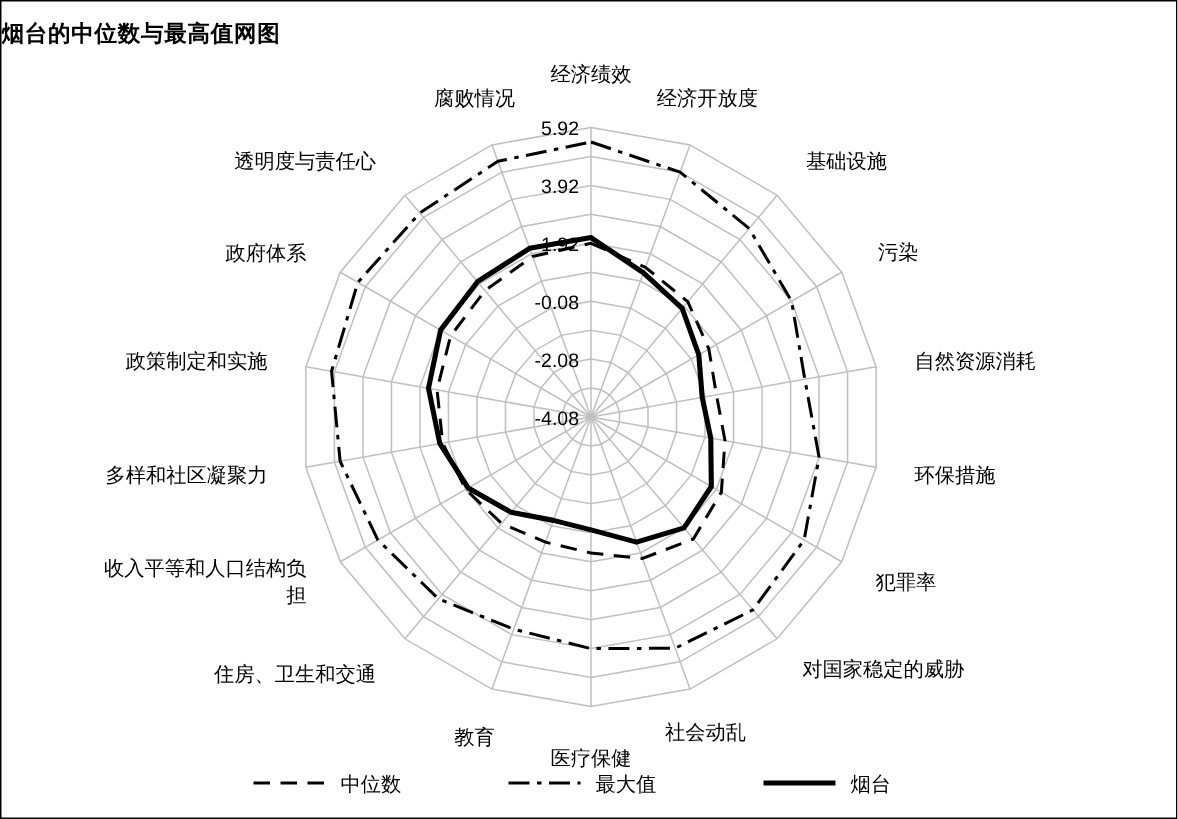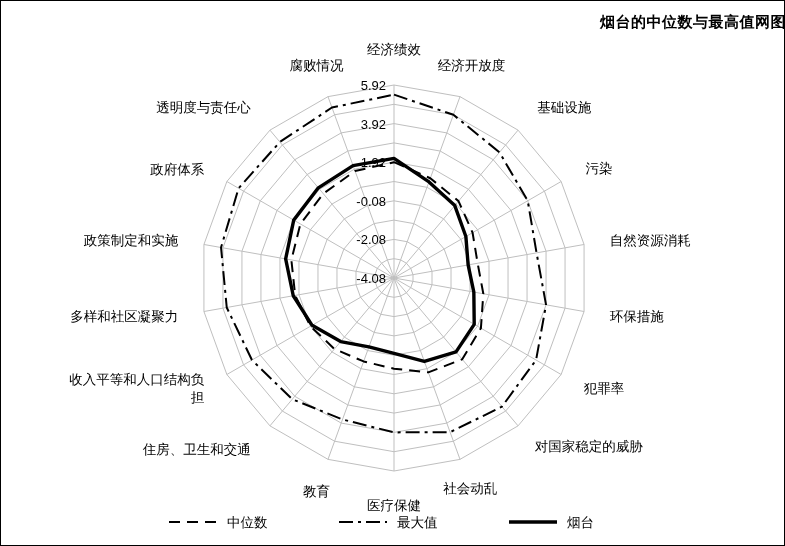--- a/index.html
+++ b/index.html
@@ -17,21 +17,21 @@
     box-sizing: border-box;
     border: 1px solid #000000;
     background: #ffffff;
     overflow: hidden;
   }
   #chart-title {
     position: absolute;
     top: 12px;
     left: 0;
     width: 785px;
-    text-align: right;
+    text-align: left;
     font-size: 15px;
     font-weight: bold;
     color: #000000;
     letter-spacing: 0.5px;
   }
   svg#radar {
     position: absolute;
     top: 0;
     left: 0;
   }

